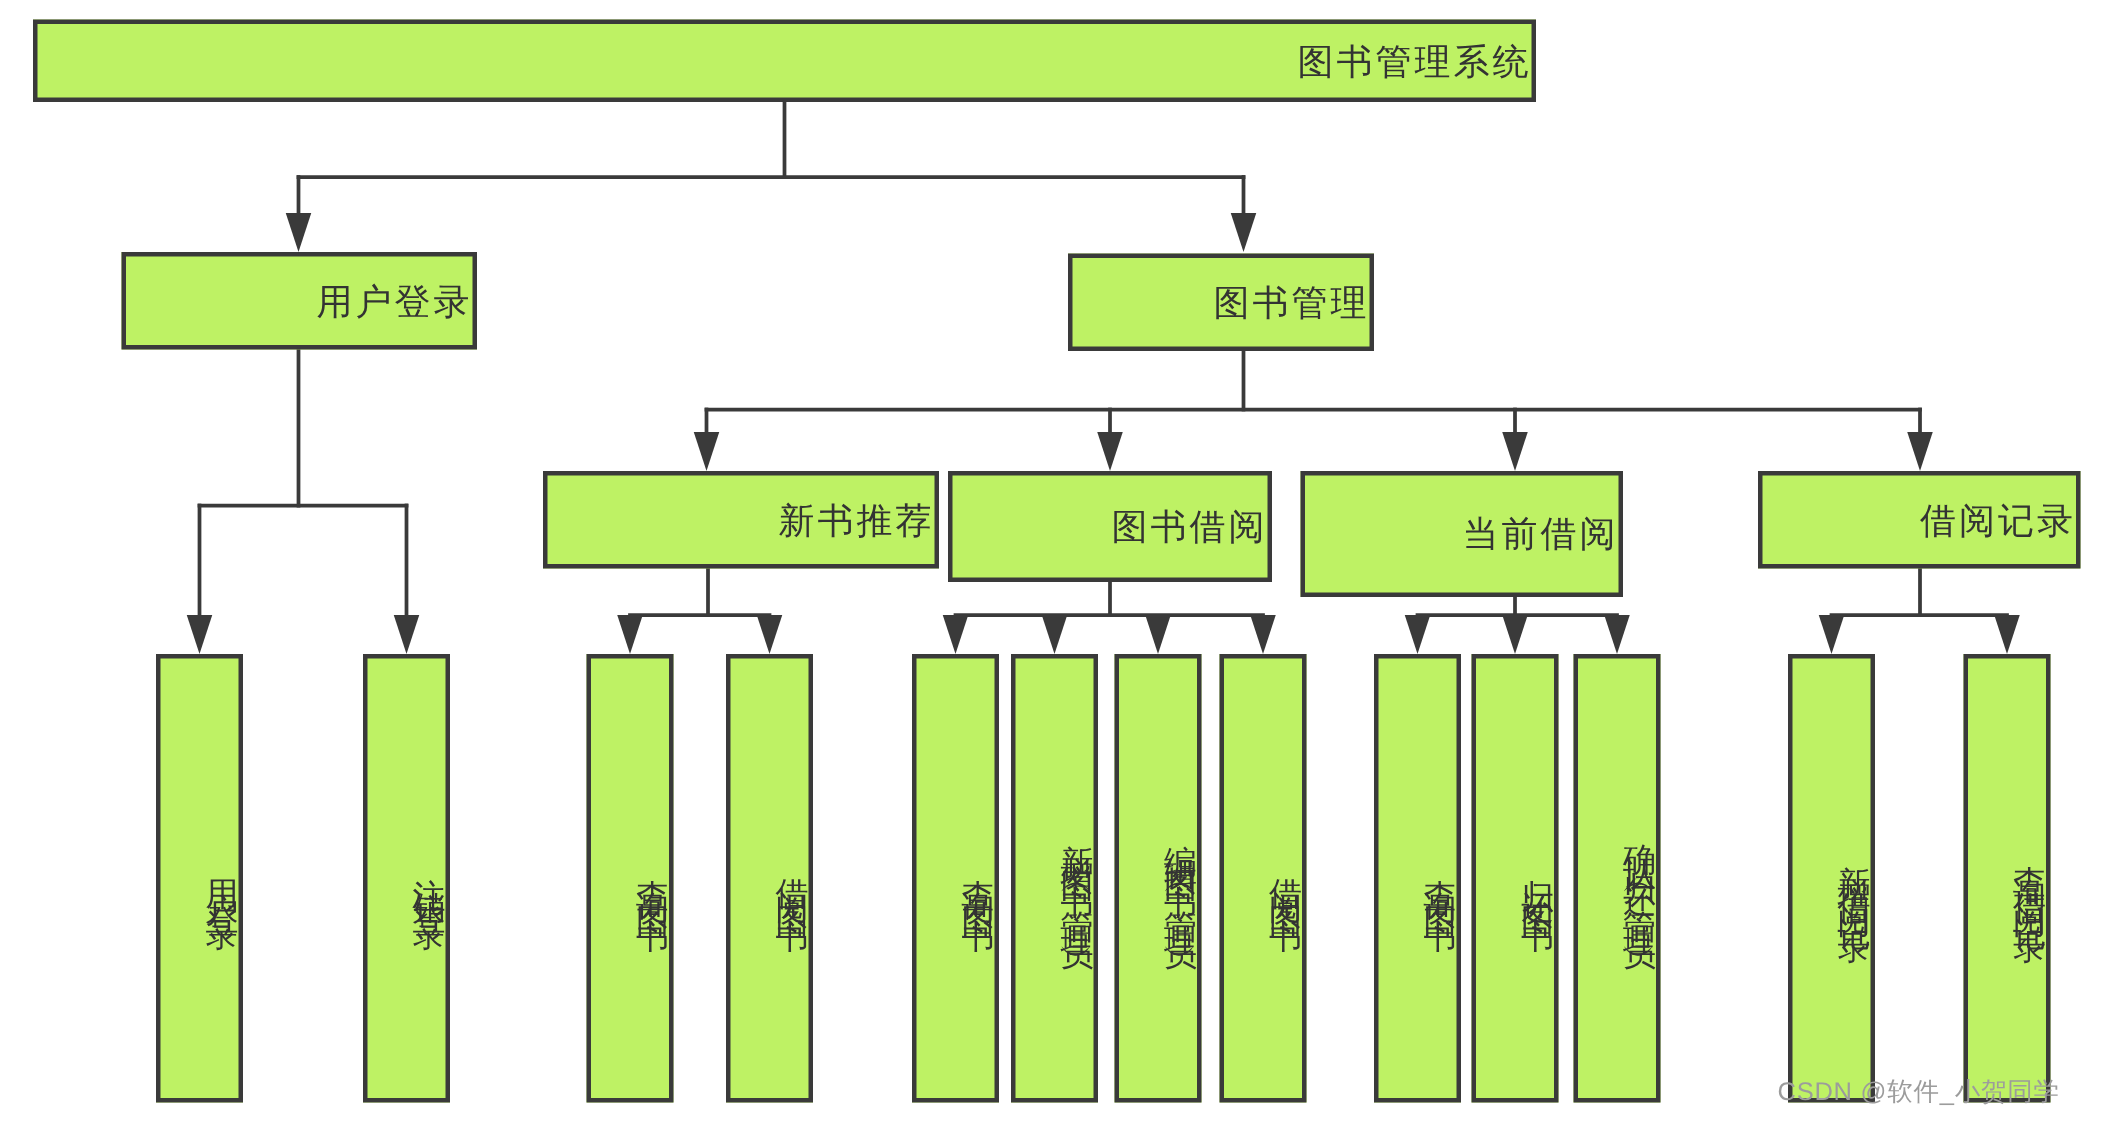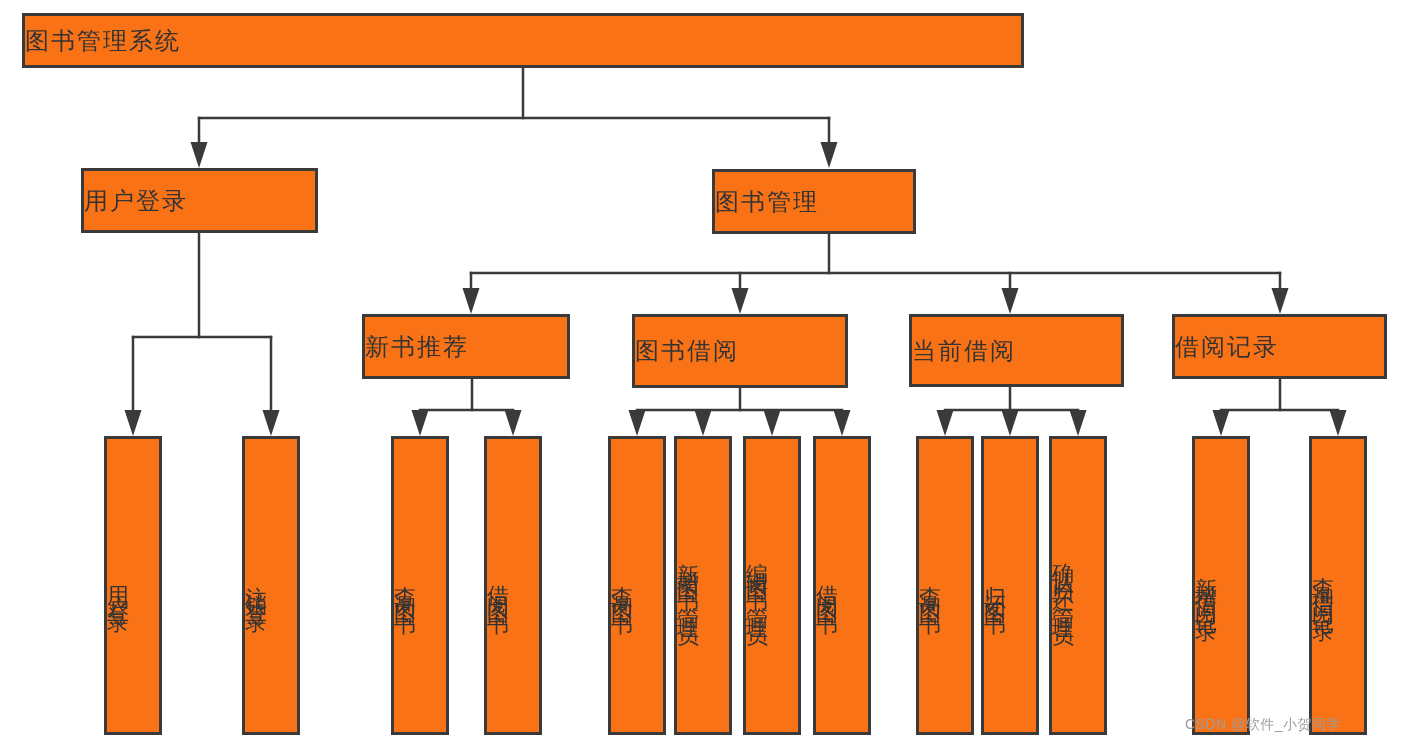--- a/index.html
+++ b/index.html
@@ -4,33 +4,33 @@
 <style>
   html,body { margin:0; padding:0; background:#ffffff; }
   .stage {
     position:relative; width:1405px; height:747px;
     background:#ffffff; overflow:hidden;
     font-family:"Liberation Sans", sans-serif;
   }
   .stage svg { position:absolute; left:0; top:0; }
   .node {
     position:absolute; box-sizing:border-box;
-    border:3px solid #3a3a3a; background:#f97316;
-    display:flex; align-items:center; justify-content:flex-start;
+    border:3px solid #3a3a3a; background:#bef264;
+    display:flex; align-items:center; justify-content:flex-end;padding-left:25px;
   }
   .node .lbl {
     font-size:24px; color:#333333; letter-spacing:2px; white-space:nowrap;
   }
   .leaf .lbl {
     writing-mode:vertical-rl; text-orientation:mixed;
     font-size:22px; letter-spacing:9px; line-height:1;
   }
   .watermark {
     position:absolute; left:1185px; top:716px;
-    font-size:14px; color:#9c9c9c; letter-spacing:0.5px; white-space:nowrap;
+    font-size:17px; color:#9c9c9c; letter-spacing:0.5px; white-space:nowrap;
   }
   line { stroke:#3a3a3a; stroke-width:2.5; stroke-linecap:square; }
   polygon { fill:#3a3a3a; }
 </style>
 </head>
 <body>
 
 <div class="stage">
 
   <svg width="1405" height="747" viewBox="0 0 1405 747">
@@ -102,27 +102,27 @@
     <span class="lbl">图书管理系统</span>
   </div>
 
   <div class="node" style="left:81px; top:168px; width:237px; height:65px;">
     <span class="lbl">用户登录</span>
   </div>
   <div class="node" style="left:712px; top:169px; width:204px; height:65px;">
     <span class="lbl">图书管理</span>
   </div>
 
-  <div class="node" style="left:362px; top:314px; width:208px; height:65px;">
+  <div class="node" style="left:362px; top:314px; width:264px; height:65px;">
     <span class="lbl">新书推荐</span>
   </div>
   <div class="node" style="left:632px; top:314px; width:216px; height:74px;">
     <span class="lbl">图书借阅</span>
   </div>
-  <div class="node" style="left:909px; top:314px; width:215px; height:73px;">
+  <div class="node" style="left:867px; top:314px; width:215px; height:84px;">
     <span class="lbl">当前借阅</span>
   </div>
   <div class="node" style="left:1172px; top:314px; width:215px; height:65px;">
     <span class="lbl">借阅记录</span>
   </div>
 
   <div class="node leaf" style="left:104px; top:436px; width:58px; height:299px;">
     <span class="lbl">用户登录</span>
   </div>
   <div class="node leaf" style="left:242px; top:436px; width:58px; height:299px;">

